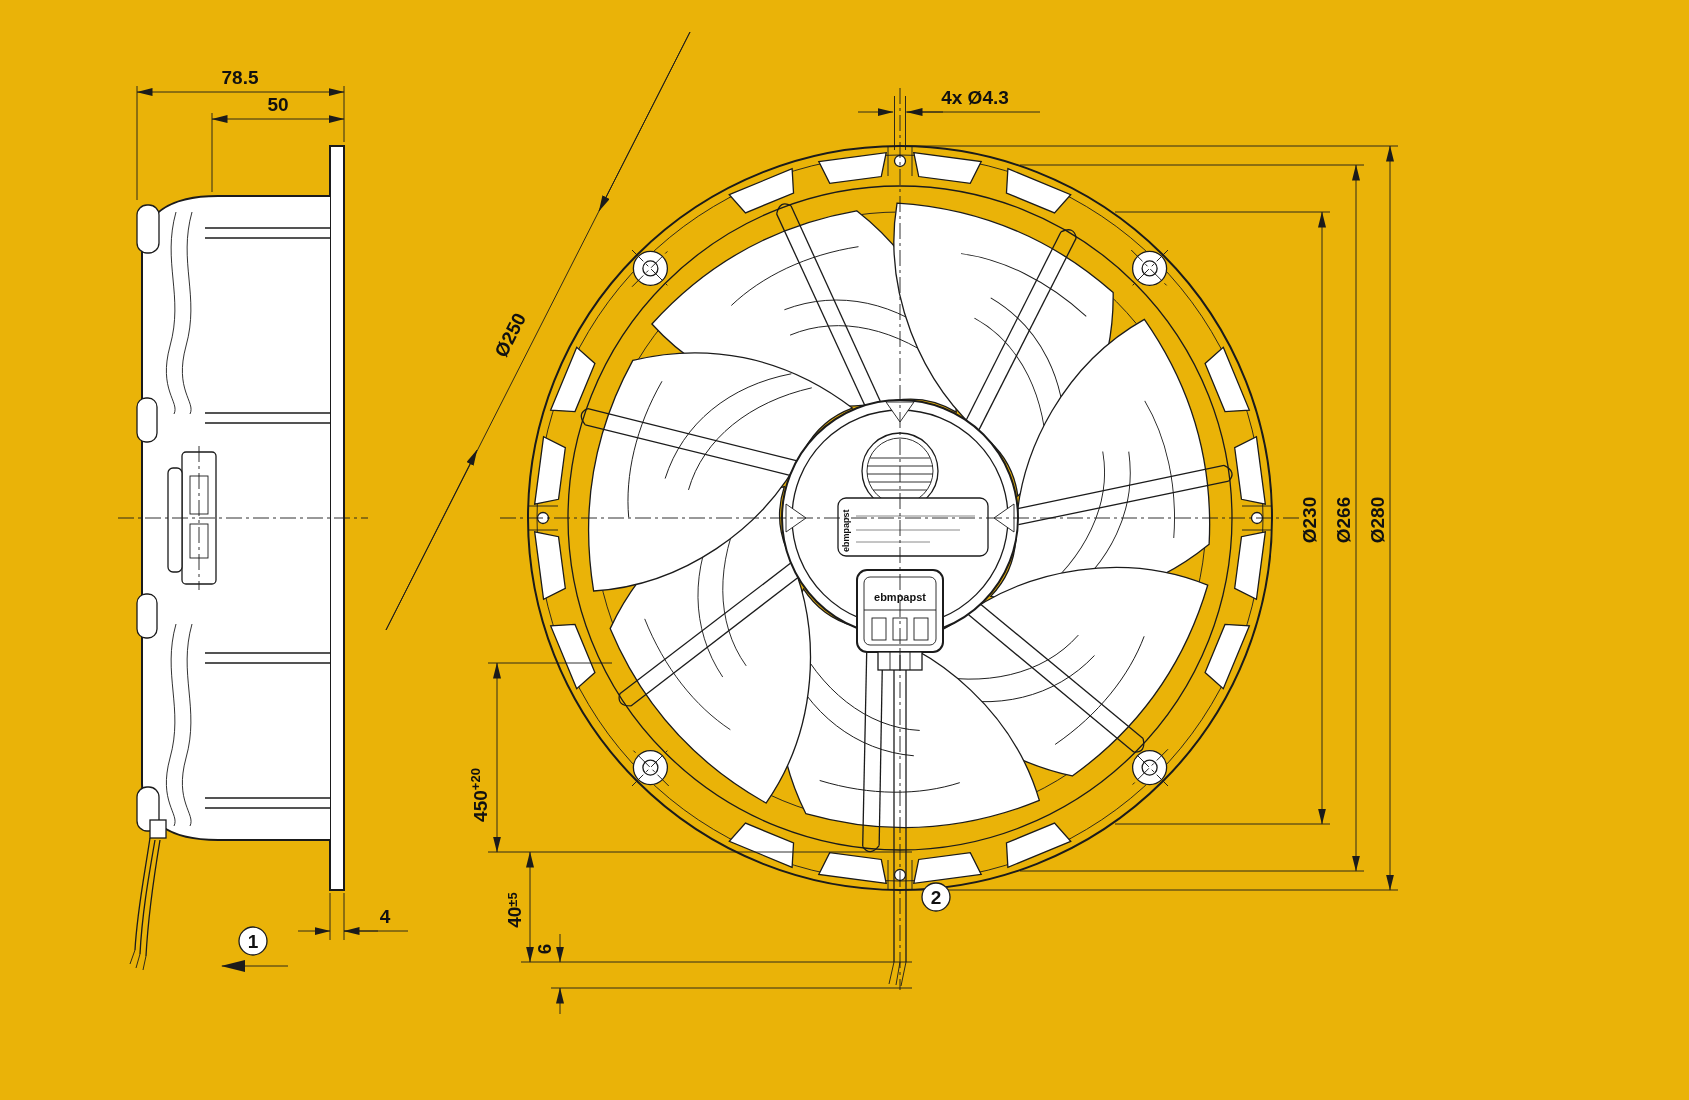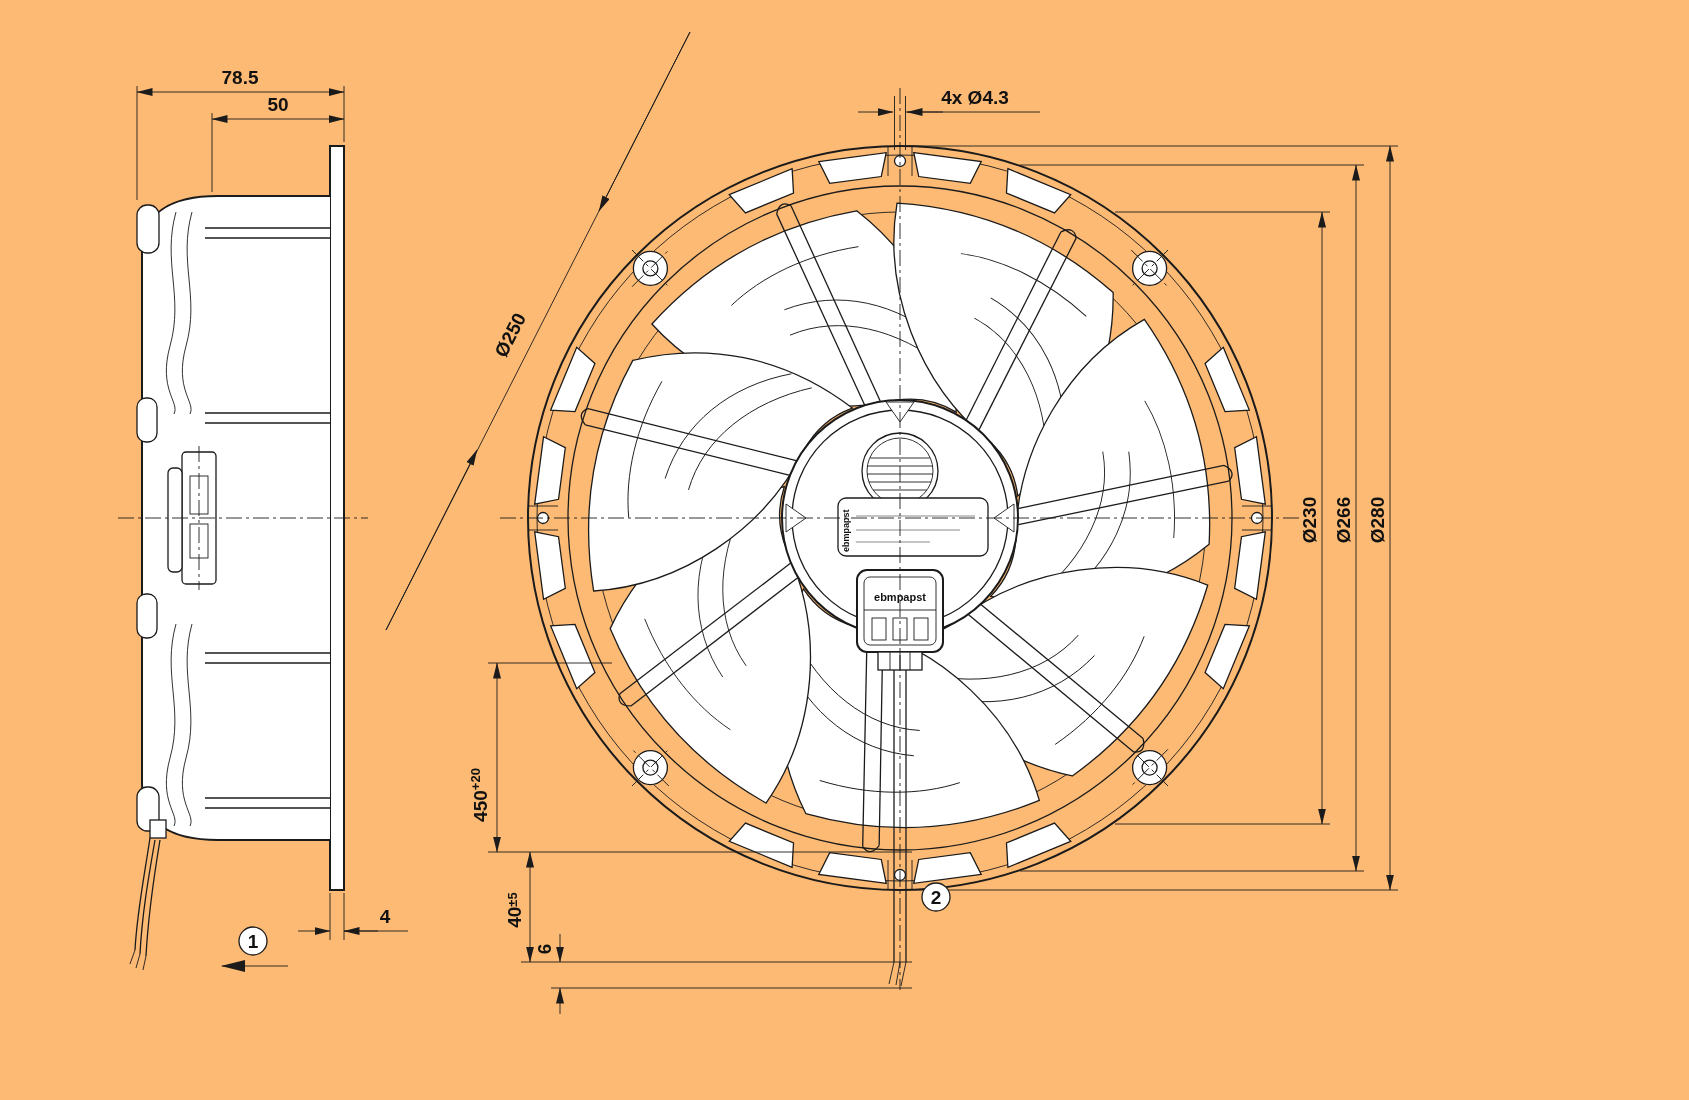--- a/index.html
+++ b/index.html
@@ -1,16 +1,16 @@
 <!DOCTYPE html>
 <html><head>
 <meta charset="utf-8">
 <style>
   html,body{margin:0;padding:0;background:#ffffff;}
-  .canvas{width:1689px;height:1100px;position:relative;background:#fdba74;overflow:hidden;}
+  .canvas{width:1689px;height:1100px;position:relative;background:#eab308;overflow:hidden;}
   svg{display:block;}
   .ol{fill:none;stroke:#1b1b1b;stroke-width:2;}
   .ml{fill:none;stroke:#1b1b1b;stroke-width:1.3;}
   .tl{fill:none;stroke:#1b1b1b;stroke-width:0.9;}
   .dim{fill:none;stroke:#1b1b1b;stroke-width:0.9;}
   .cl{fill:none;stroke:#1b1b1b;stroke-width:0.9;stroke-dasharray:16 4 3 4;}
   .wfill{fill:#ffffff;}
   .dimtext{font:700 19px "Liberation Sans", sans-serif;fill:#111;}
   .sup{font-size:13px;}
   .brandtext{font:700 11px "Liberation Sans", sans-serif;fill:#111;}

